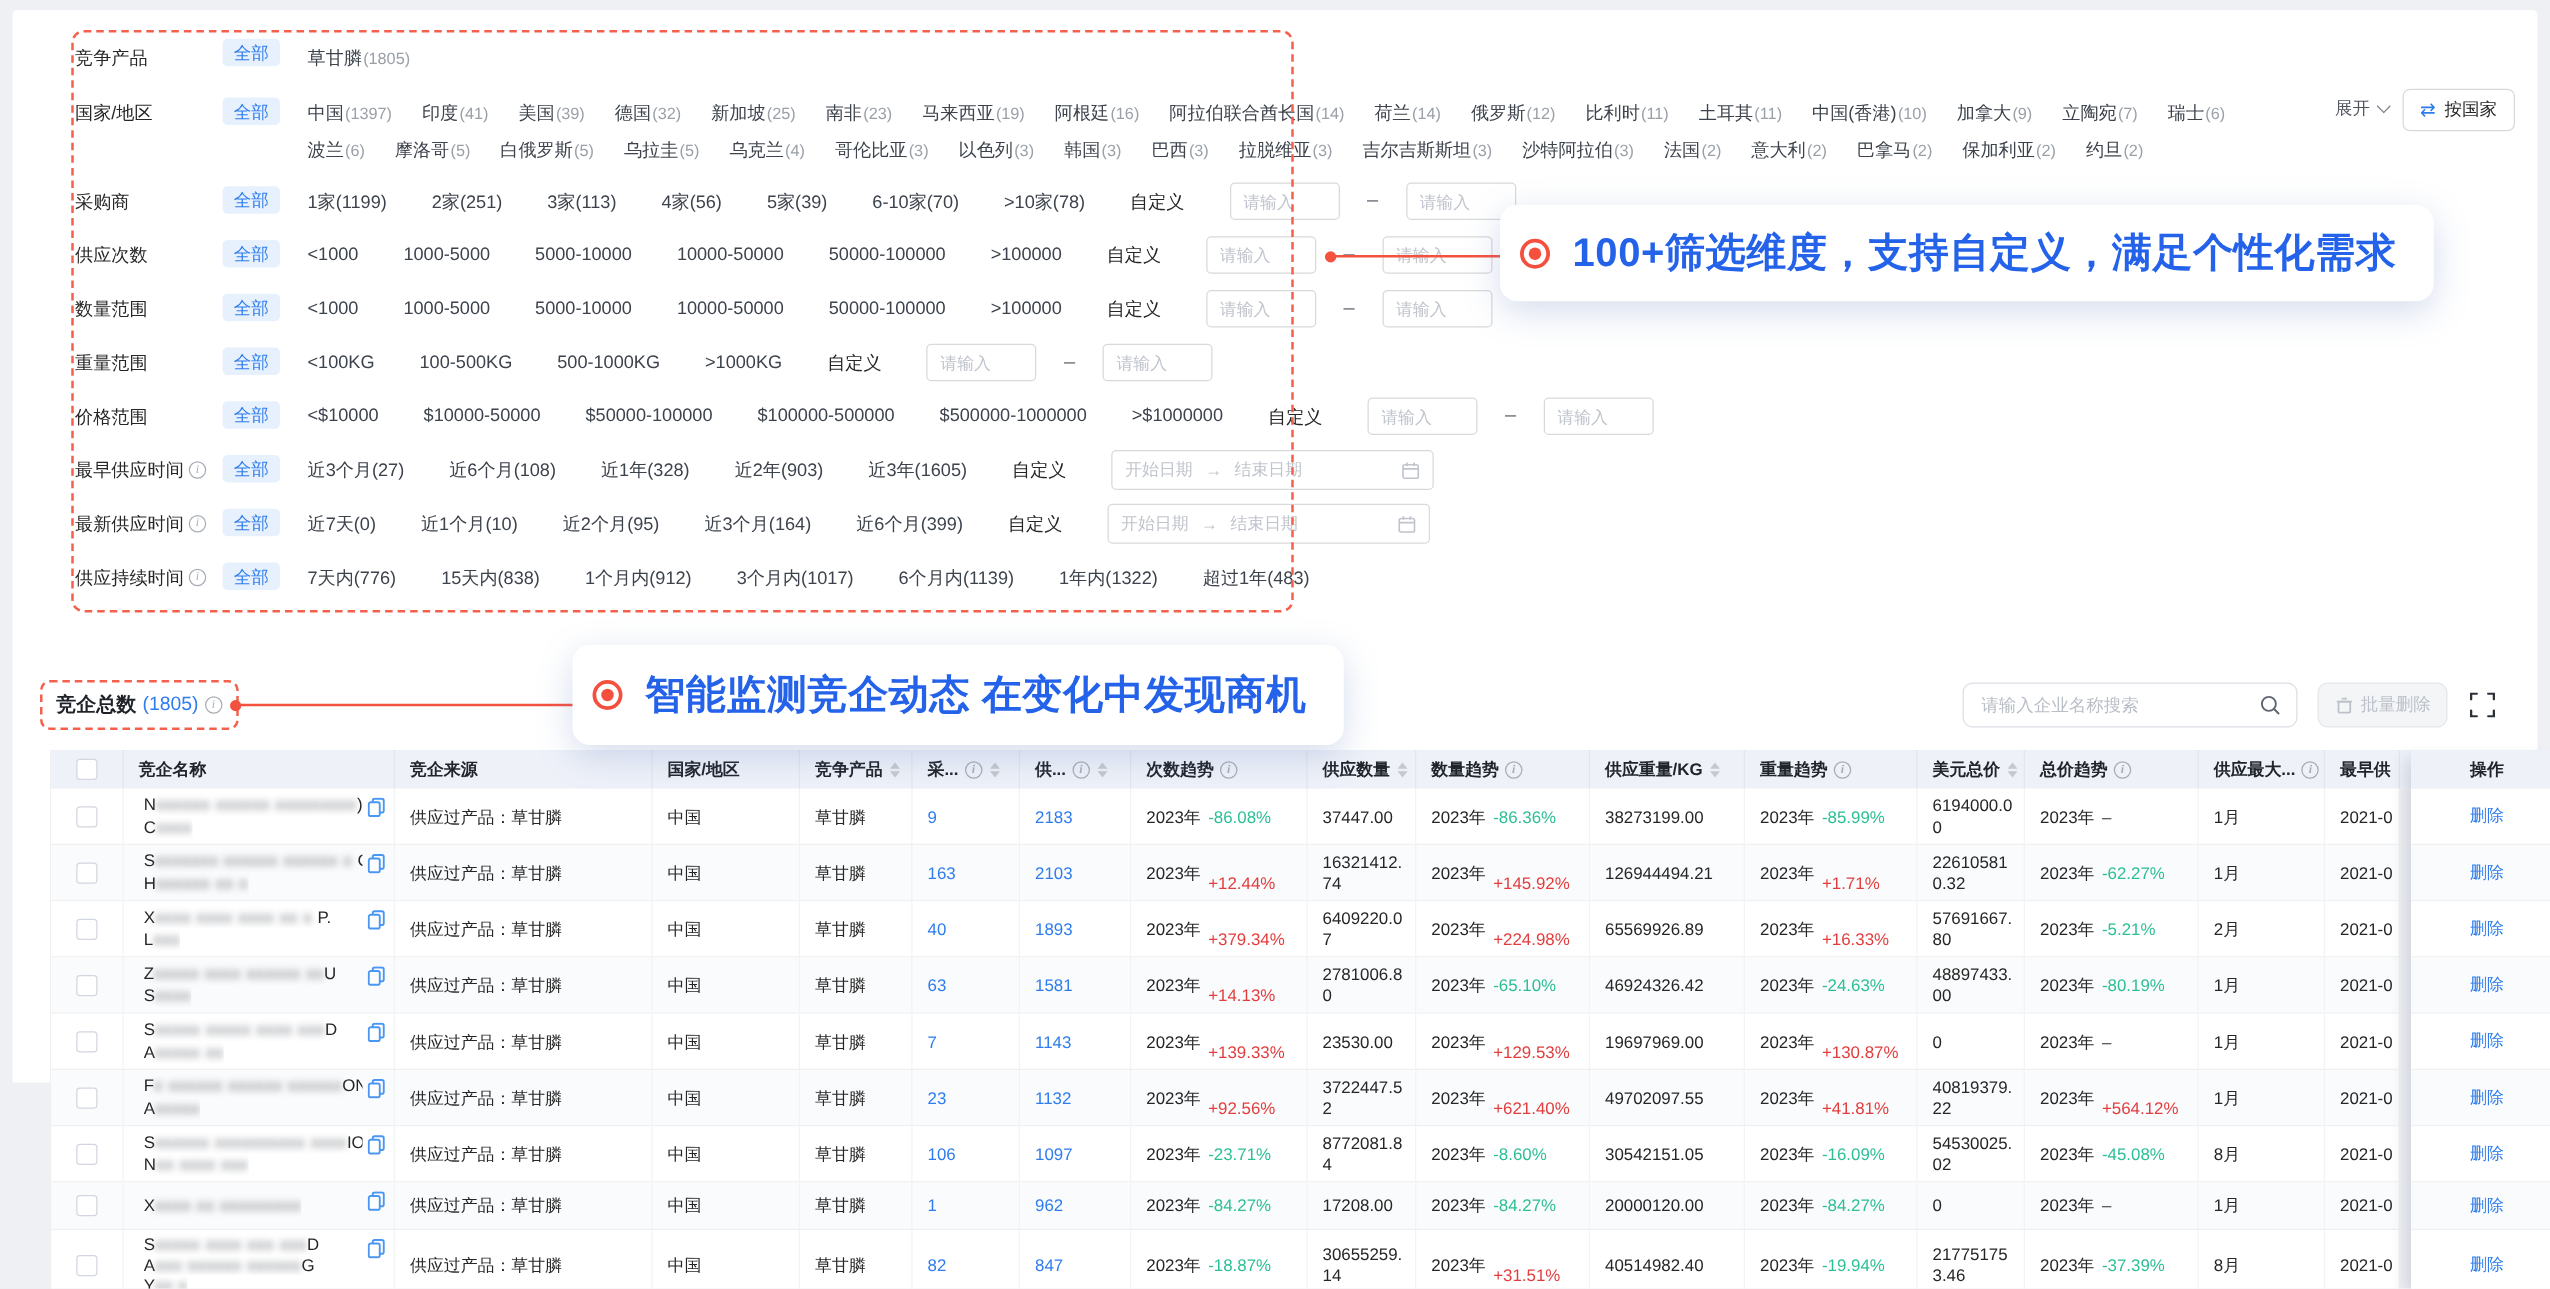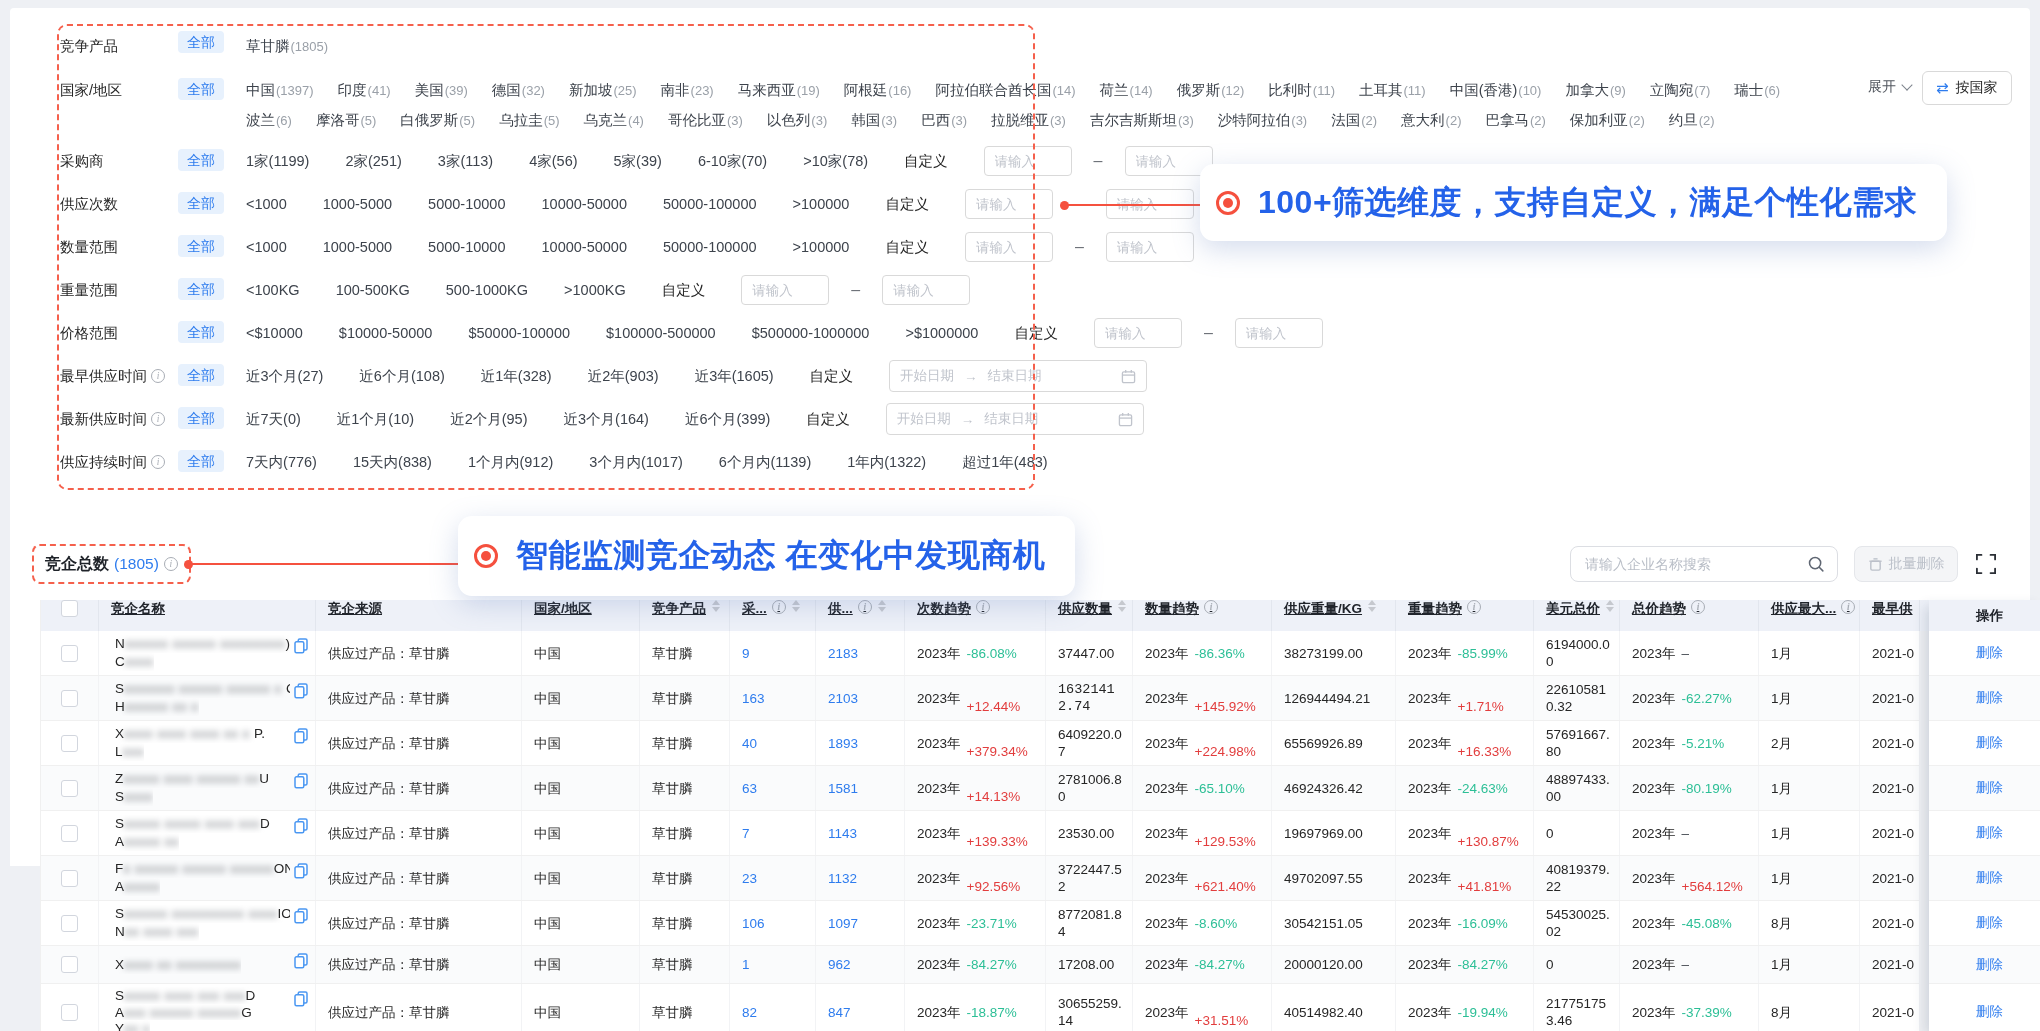--- a/index.html
+++ b/index.html
@@ -66,22 +66,22 @@
   .search-box input::placeholder{color:#b9bec7;}
   .del-btn{position:absolute;left:1844px;top:538px;width:104px;height:36px;border:1px solid #e4e6ea;
     border-radius:8px;background:#f4f5f7;color:#bcc1ca;font-size:14px;display:flex;align-items:center;
     justify-content:center;gap:6px;cursor:not-allowed;font-family:inherit;}
   .fs-btn{position:absolute;left:1964px;top:544px;width:24px;height:24px;display:flex;align-items:center;
     justify-content:center;cursor:pointer;background:none;border:none;padding:0;}
 
   
   .tbl{position:absolute;left:30px;top:592px;width:2010px;border-left:1px solid #f0f0f0;}
   .t-head{display:flex;background:#eef1f8;height:31px;}
-  .th{display:flex;align-items:flex-start;gap:5px;padding-left:12px;border-right:1px solid #e2e6ee;
-    font-size:13.5px;font-weight:700;color:#20242b;white-space:nowrap;overflow:hidden;flex:none;text-decoration:underline;}
+  .th{display:flex;align-items:center;gap:5px;padding-left:12px;border-right:1px solid #e2e6ee;
+    font-size:13.5px;font-weight:700;color:#20242b;white-space:nowrap;overflow:hidden;flex:none;}
   .th.center{justify-content:center;padding-left:0;}
   .t-row{display:flex;border-bottom:1px solid #f0f0f0;background:#fff;}
   .t-row.alt{background:#fafbfc;}
   .td{display:flex;align-items:center;padding-left:12px;border-right:1px solid #f2f3f5;
     font-size:13.5px;color:#262626;overflow:hidden;flex:none;line-height:17px;}
   .td.center{justify-content:center;padding-left:0;}
   .td.blue{color:#2e7cee;cursor:pointer;}
   .td.wrapnum{word-break:break-all;padding-right:8px;}
   .cell-name{display:flex;flex-direction:column;justify-content:center;align-items:flex-start;
     padding:3px 26px 3px 16px;position:relative;line-height:18px;font-size:13.5px;}
@@ -540,21 +540,21 @@
           </div>
           <div class="td" style="width: 206px;">供应过产品：草甘膦</div>
           <div class="td" style="width: 118px;">中国</div>
           <div class="td" style="width: 90px;">草甘膦</div>
           <div class="td blue" style="width: 86px;">163</div>
           <div class="td blue" style="width: 89px;">2103</div>
           <div class="td" style="width: 141px;">
             <span class="year">2023年</span>
             <span class="pct up">+12.44%</span>
           </div>
-          <div class="td wrapnum" style="width: 87px; font-family: Liberation Mono, monospace;">16321412.74</div>
+          <div class="td wrapnum" style="width: 87px;">16321412.74</div>
           <div class="td" style="width: 139px;">
             <span class="year">2023年</span>
             <span class="pct up">+145.92%</span>
           </div>
           <div class="td wrapnum" style="width: 124px;">126944494.21</div>
           <div class="td" style="width: 138px;">
             <span class="year">2023年</span>
             <span class="pct up">+1.71%</span>
           </div>
           <div class="td wrapnum" style="width: 86px;">226105810.32</div>

